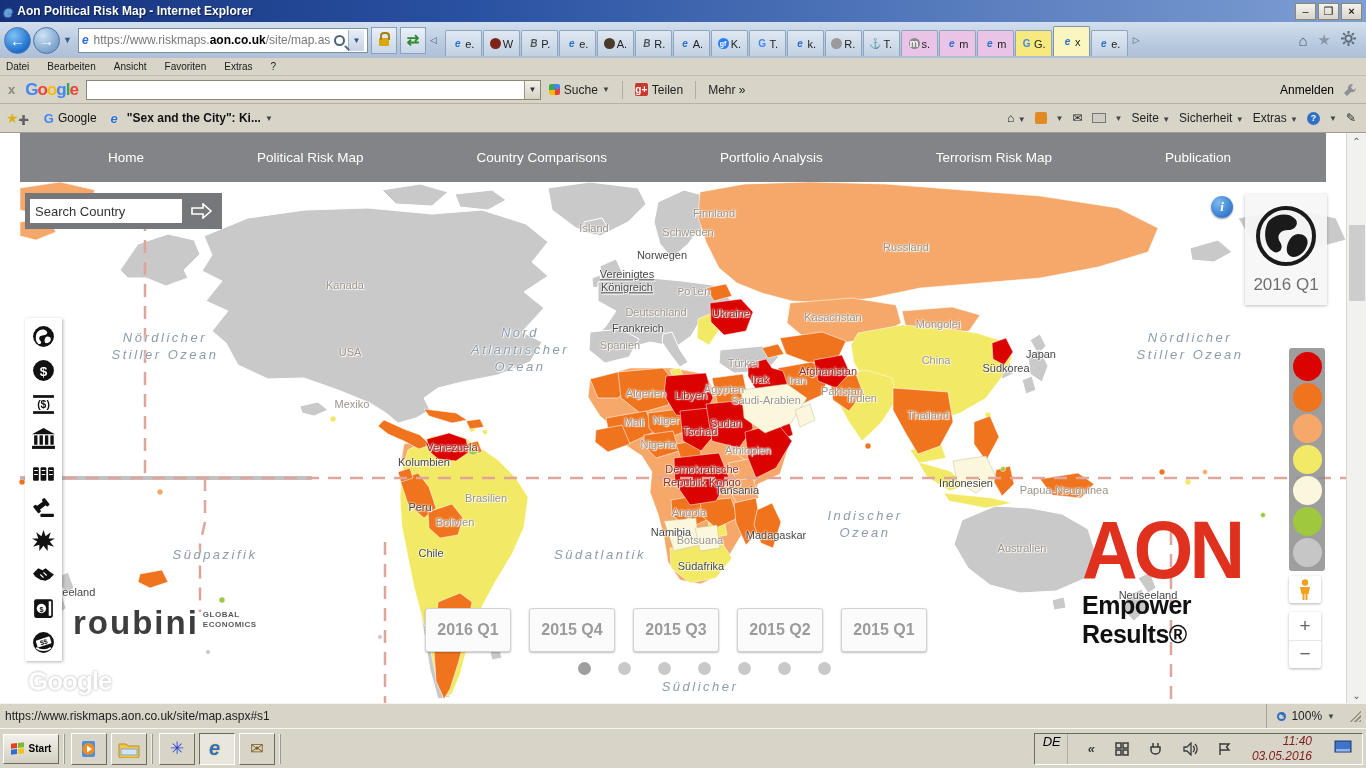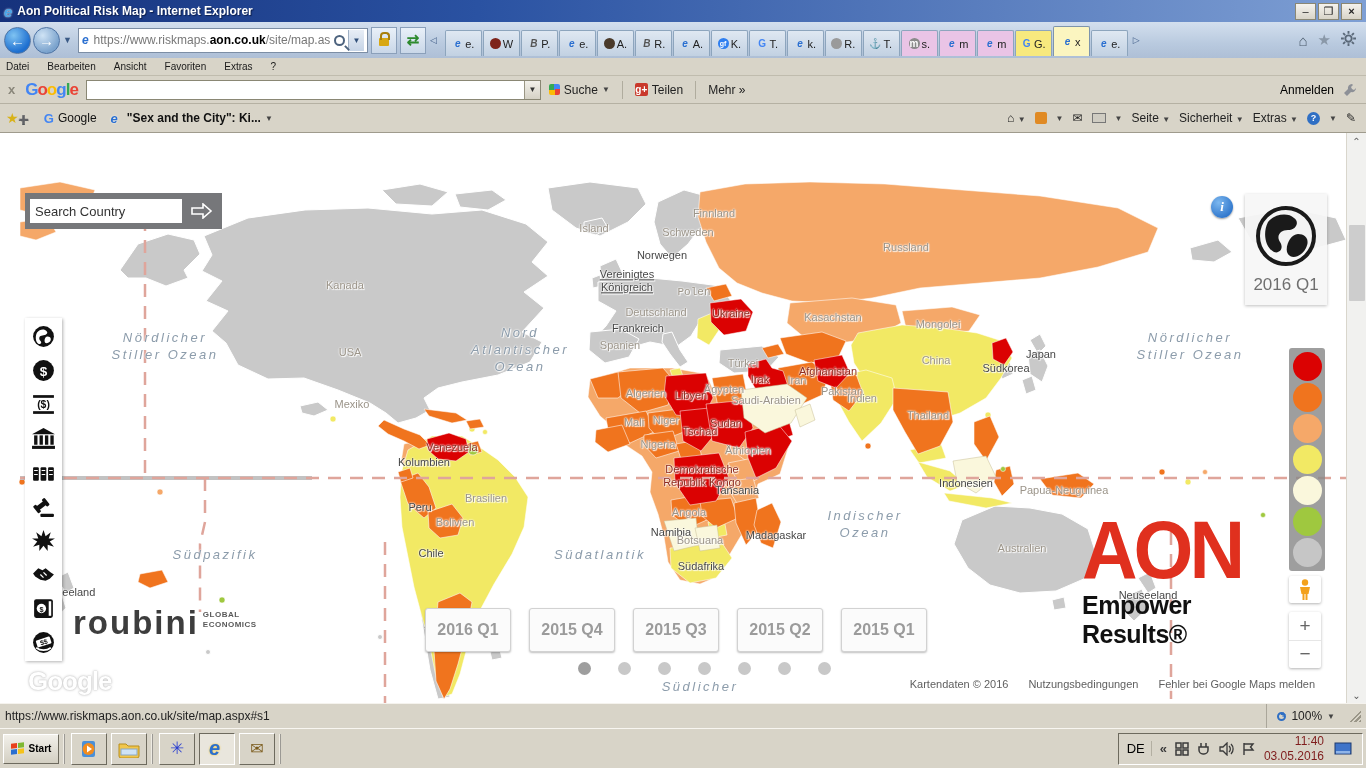--- a/index.html
+++ b/index.html
@@ -130,21 +130,21 @@
   .grip{width:12px;height:12px;background:linear-gradient(135deg,transparent 50%,#9a9688 50% 60%,transparent 60% 70%,#9a9688 70% 80%,transparent 80% 90%,#9a9688 90%);}
 
   
   #taskbar{left:0;top:728px;width:1366px;height:40px;background:#d8d4c8;border-top:1px solid #f8f6f1;display:flex;align-items:center;padding:0 3px;}
   #start-button{width:56px;height:30px;background:linear-gradient(#f2f0ea,#d3cfc2);border:1px solid;border-color:#fff #6d6a5e #6d6a5e #fff;display:flex;align-items:center;justify-content:center;gap:4px;font-weight:bold;font-size:10px;color:#000;}
   .winflag{width:14px;height:12px;display:grid;grid-template-columns:6px 6px;grid-template-rows:5px 5px;gap:1px;transform:skewY(-6deg);}
   .winflag i{display:block;}
   .ql{width:36px;height:32px;margin-left:4px;border:1px solid;border-color:#fff #6d6a5e #6d6a5e #fff;display:flex;align-items:center;justify-content:center;background:#d8d4c8;}
   .ql.pressed{border-color:#6d6a5e #fff #fff #6d6a5e;background:#e9e6dd;}
   .qlgrip{width:4px;height:30px;margin-left:4px;border-left:2px ridge #efece4;}
-  #tray{margin-left:auto;display:flex;align-items:center;gap:8px;height:32px;border:1px solid;border-color:#6d6a5e #fff #fff #6d6a5e;padding:0 8px;}
+  #tray{margin-left:auto;display:flex;gap:20px;height:32px;border:1px solid;border-color:#6d6a5e #fff #fff #6d6a5e;padding:0 8px;font-style:italic;}
   #lang-indicator{font-size:13px;color:#000;padding-right:6px;border-right:1px solid #b3afa2;}
   #clock{font-size:12px;text-align:right;line-height:1.25;color:#7f1d1d;}
   .trayico{color:#3a3a3a;font-size:13px;display:flex;align-items:center;}
   #show-desktop{width:22px;height:26px;display:flex;align-items:center;justify-content:center;}
 </style>
 </head>
 <body>
 
 <div id="screen">
 
@@ -325,20 +325,28 @@
       <span><span>Seite</span> <span class="dd">▼</span></span>
       <span><span>Sicherheit</span> <span class="dd">▼</span></span>
       <span><span>Extras</span> <span class="dd">▼</span></span>
       <span class="helpc">?</span>
         <span class="dd">▼</span>
       <span>✎</span>
     </div>
   </div>
 
   <div id="page" class="abs">
+    <div id="site-nav">
+        <span class="nav-item">Home</span>
+        <span class="nav-item">Political Risk Map</span>
+        <span class="nav-item">Country Comparisons</span>
+        <span class="nav-item">Portfolio Analysis</span>
+        <span class="nav-item">Terrorism Risk Map</span>
+        <span class="nav-item">Publication</span>
+      </div>
 
     <div id="map-wrap">
       <svg id="world-svg" width="1346" height="521" viewBox="0 0 1346 521">
 
         <g fill="#c9c9c9" stroke="#fff" stroke-width="1">
           <path d="M548,6 L590,0 L638,6 L646,22 L628,40 L600,54 L576,46 L552,28 Z"></path>
           <path d="M382,8 L420,2 L448,10 L432,24 L396,22 Z"></path>
           <path d="M455,12 L492,8 L506,18 L488,28 L460,25 Z"></path>
           <path d="M120,88 L138,62 L168,52 L194,58 L200,72 L184,88 L188,96 L166,104 L146,96 L128,96 Z"></path>
           <path d="M204,54 L248,36 L305,28 L368,26 L432,32 L482,28 L526,42 L548,60 L532,80 L548,94 L524,110 L544,126 L522,150 L542,160 L530,180 L498,193 L462,200 L438,206 L424,216 L430,228 L416,236 L398,241 L386,231 L370,221 L338,208 L304,196 L268,197 L238,183 L226,161 L212,149 L228,129 L206,119 L222,99 L202,89 L212,73 Z"></path>
@@ -696,25 +704,20 @@
       
       <div id="roubini">
         <span id="roubini-name">roubini</span>
         <span id="roubini-sub"><span>GLOBAL</span><br><span>ECONOMICS</span></span>
       </div>
       <div id="gmaps-logo">Google</div>
       <div id="aon">
         <div id="aon-name">AON</div>
         <div id="aon-tag">Empower Results®</div>
       </div>
-      <div id="attribution">
-        <span>Kartendaten © 2016</span>
-        <span>Nutzungsbedingungen</span>
-        <span>Fehler bei Google Maps melden</span>
-      </div>
     </div>
   </div>
 
   <div id="scrollbar" class="abs">
     <span class="sb-btn">⌃</span>
     <div id="sb-thumb"></div>
     <span class="sb-btn" style="margin-top:auto;">⌄</span>
   </div>
 
   <div id="statusbar" class="abs">

